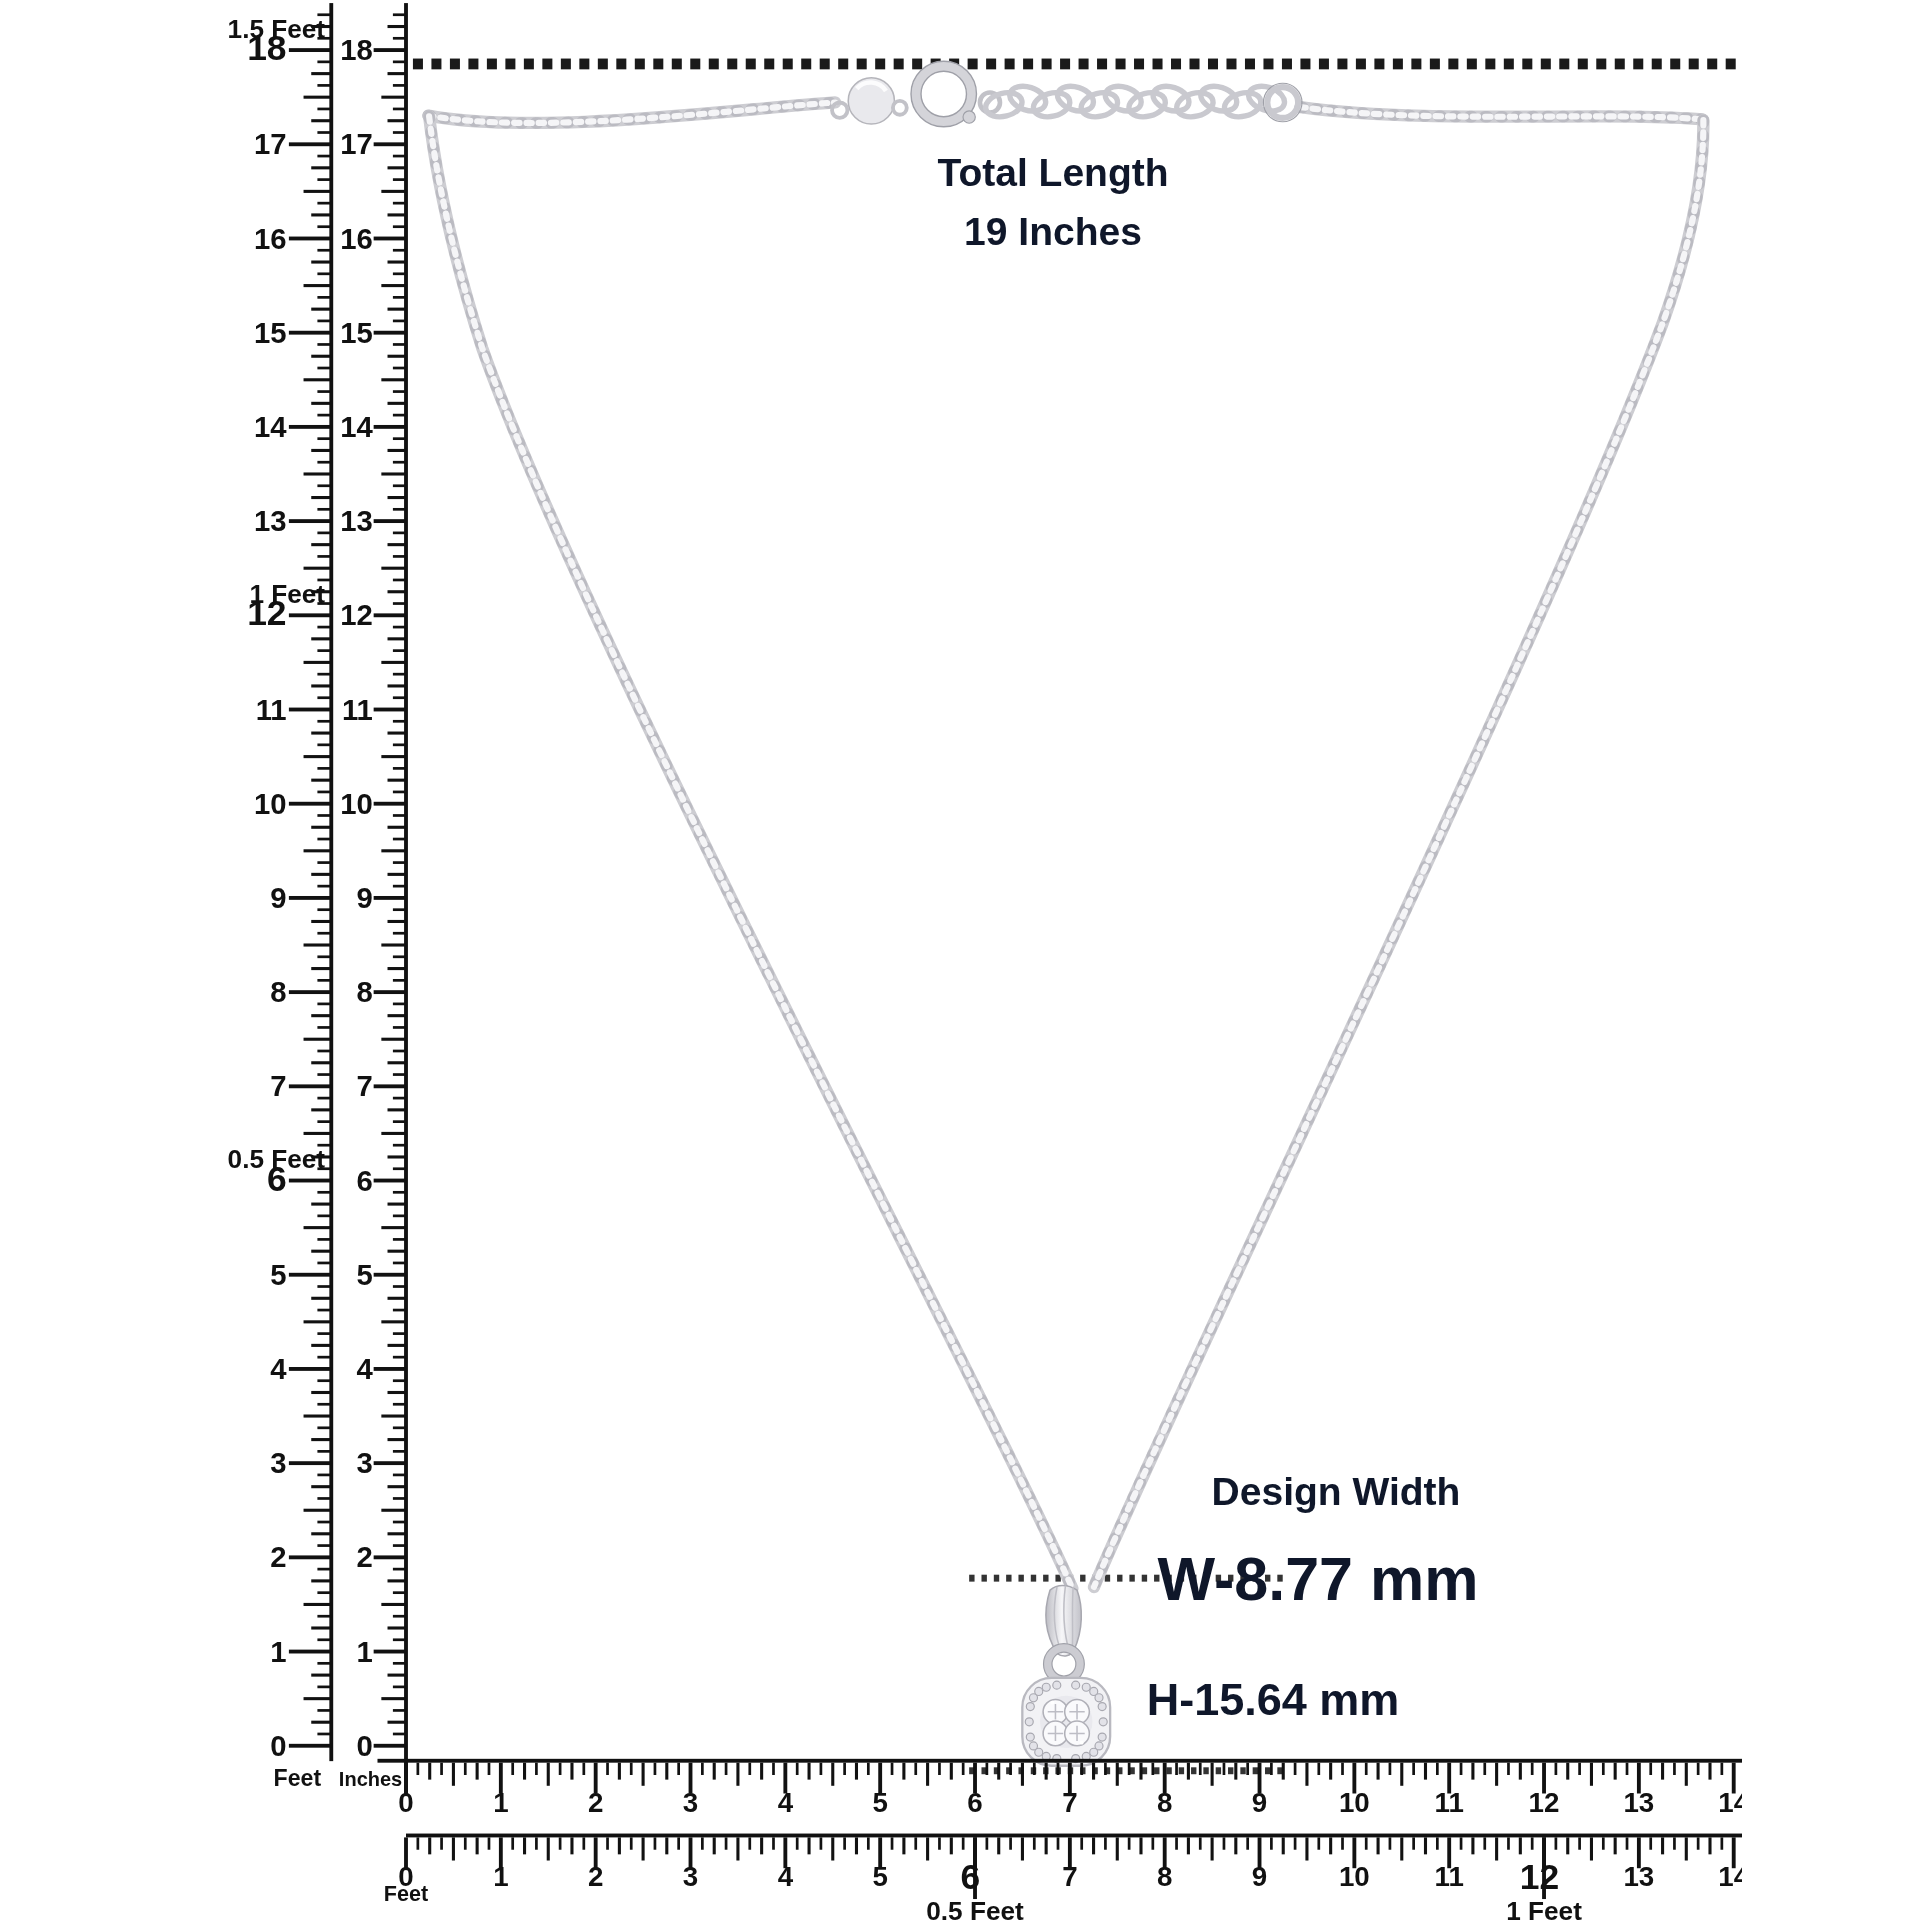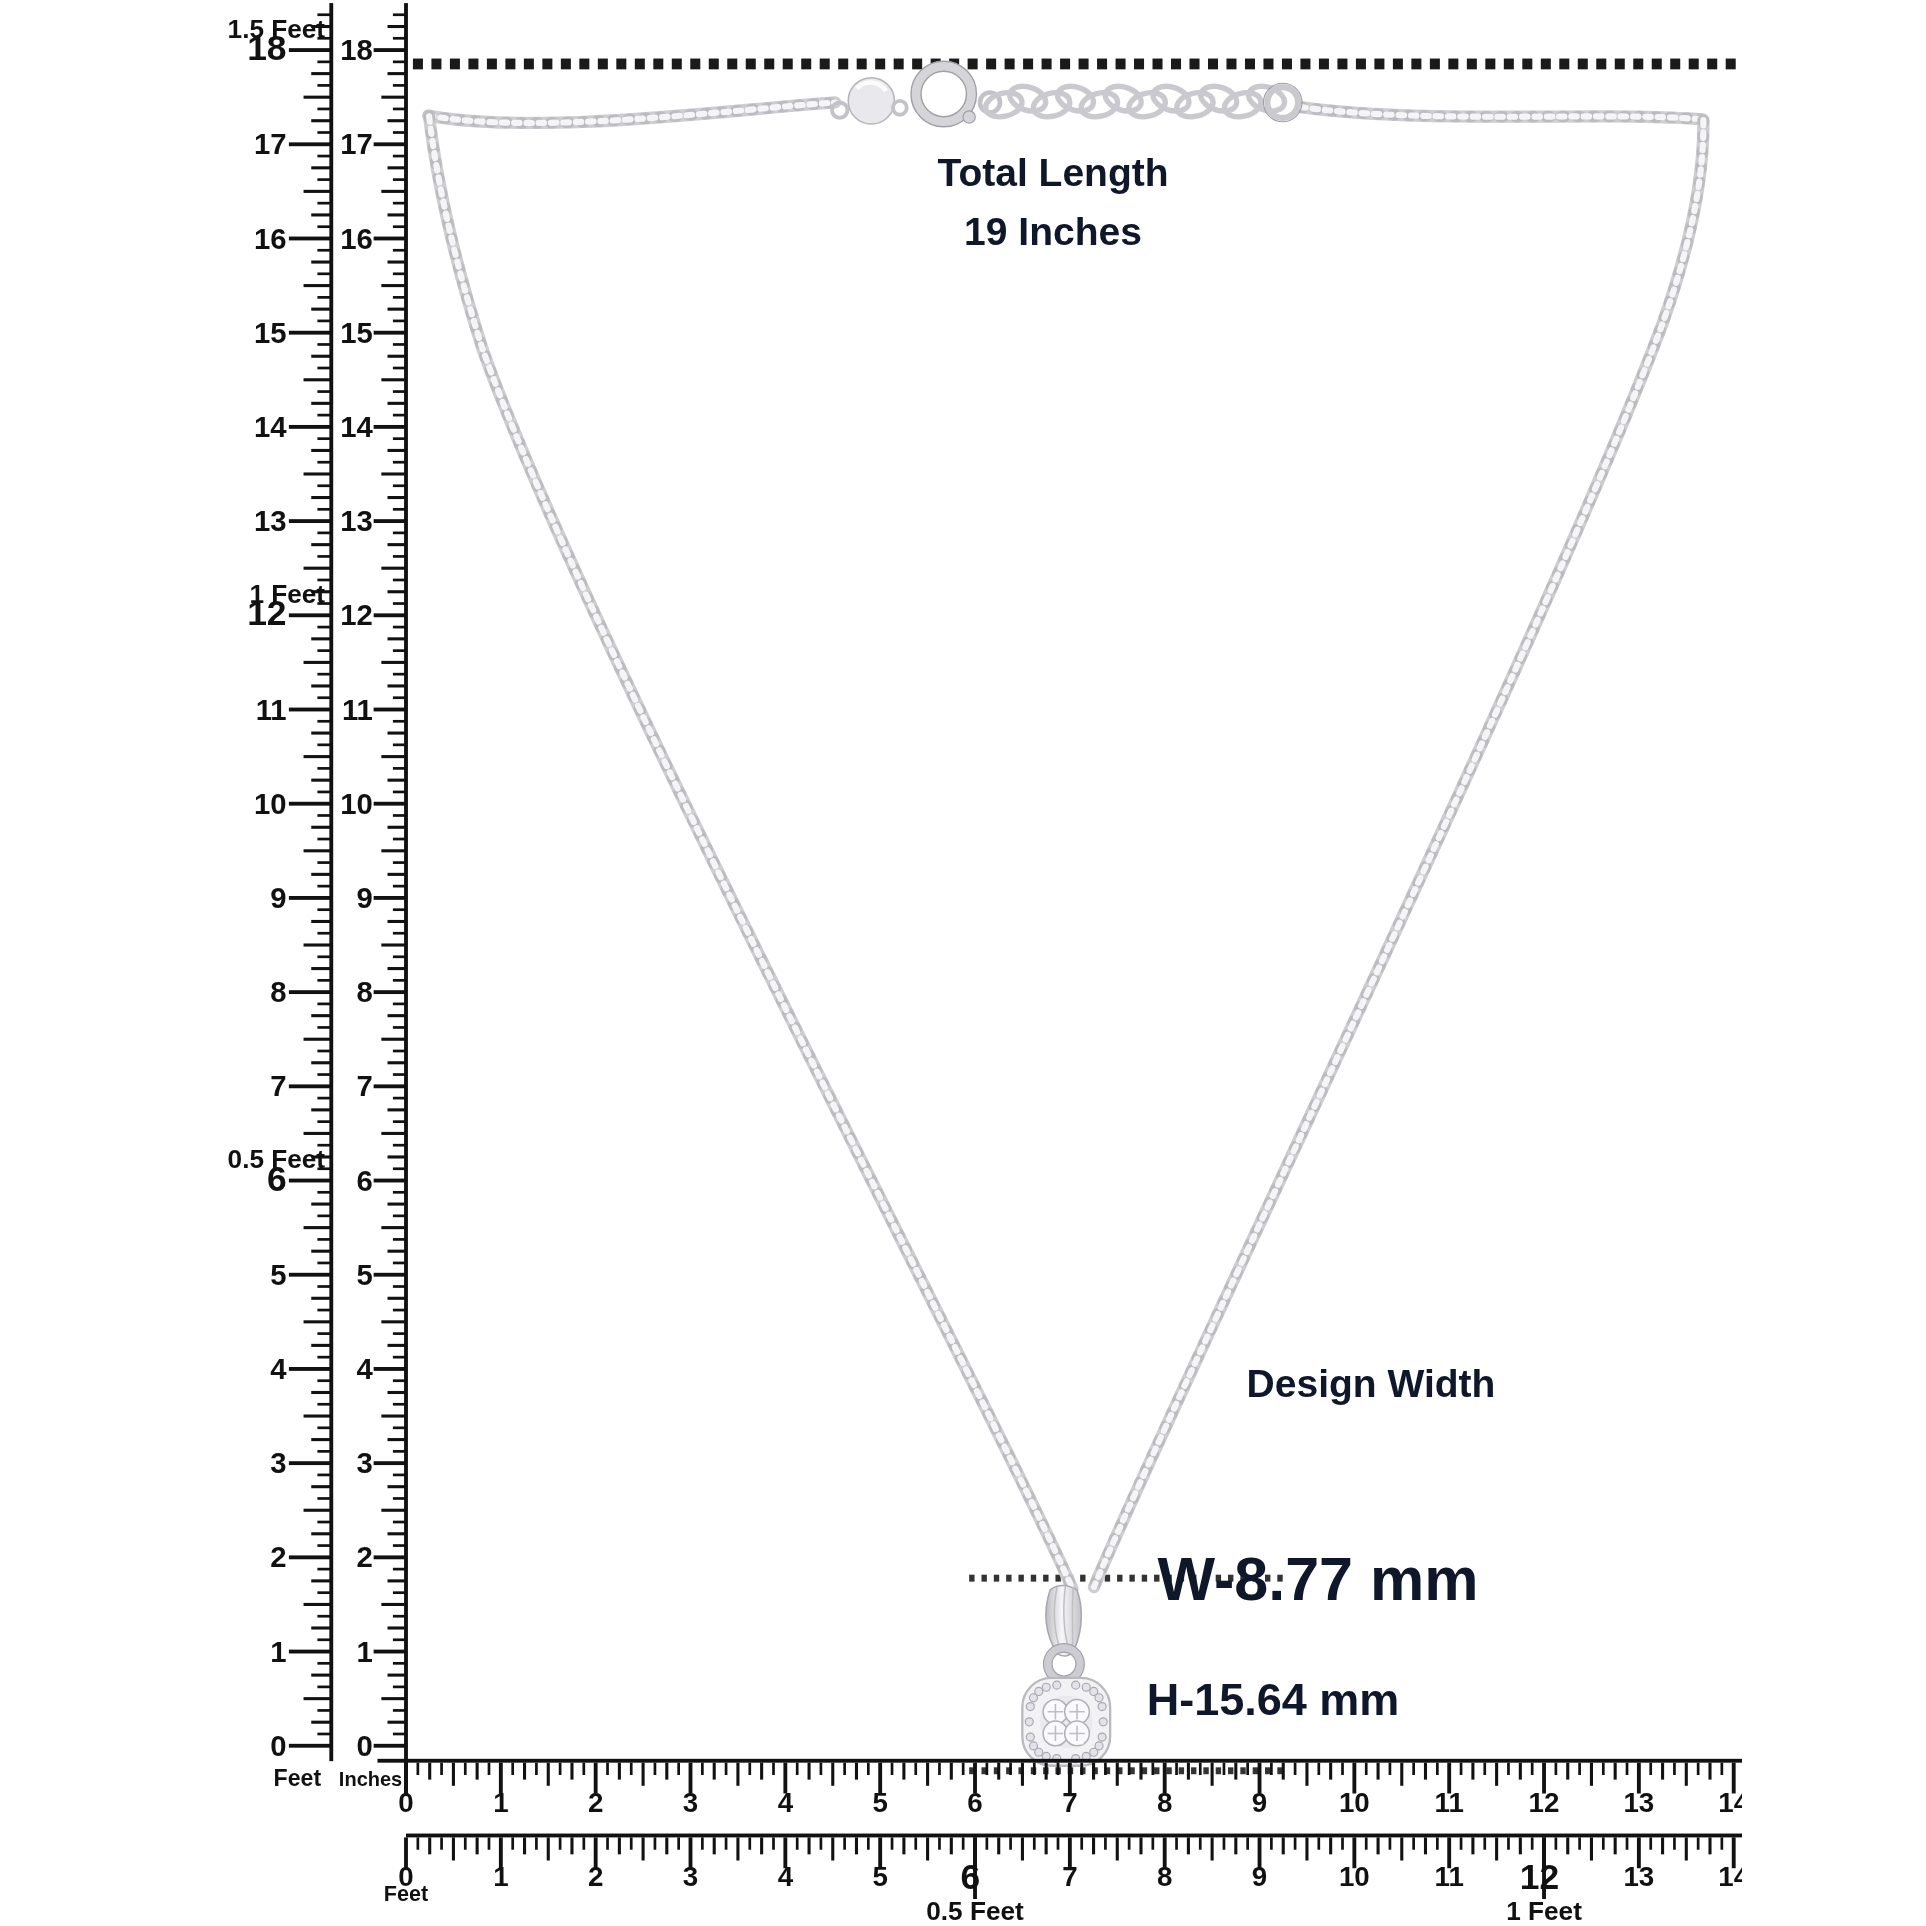--- a/index.html
+++ b/index.html
@@ -6,21 +6,21 @@
   #canvas{
     position:relative;width:1742px;height:1926px;background:#ffffff;overflow:hidden;
     font-family:"Liberation Sans", sans-serif;
   }
   #scene{position:absolute;left:0;top:0;}
   .rb{fill:none;stroke:#cdcdd2;stroke-width:16;stroke-linecap:round;}
   .rm{fill:none;stroke:#f5f5f7;stroke-width:8;stroke-dasharray:7 9;stroke-linecap:round;}
   .rd{fill:none;stroke:#a9a9b1;stroke-width:15;stroke-dasharray:3 17;opacity:.5;stroke-linecap:round;}
   .ann{position:absolute;transform:translateX(-50%);text-align:center;color:#0f172a;font-weight:700;white-space:nowrap;}
   #total-length{left:1053px;top:143px;font-size:39px;line-height:59px;}
-  #design-width{left:1336px;top:1347px;font-size:39px;line-height:74px;margin-left:35px;}
+  #design-width{left:1336px;top:1455px;font-size:39px;line-height:74px;}
   #w-label{left:1318px;top:1555px;font-size:61px;line-height:49px;}
   #h-label{left:1273px;top:1637px;font-size:45px;line-height:48px;margin-top:39px;}
   text{font-family:"Liberation Sans", sans-serif;}
 </style>
 </head>
 <body>
 
 <div id="canvas">
 
   <svg id="scene" width="1926" height="1926" viewBox="0 0 2500 2500">

